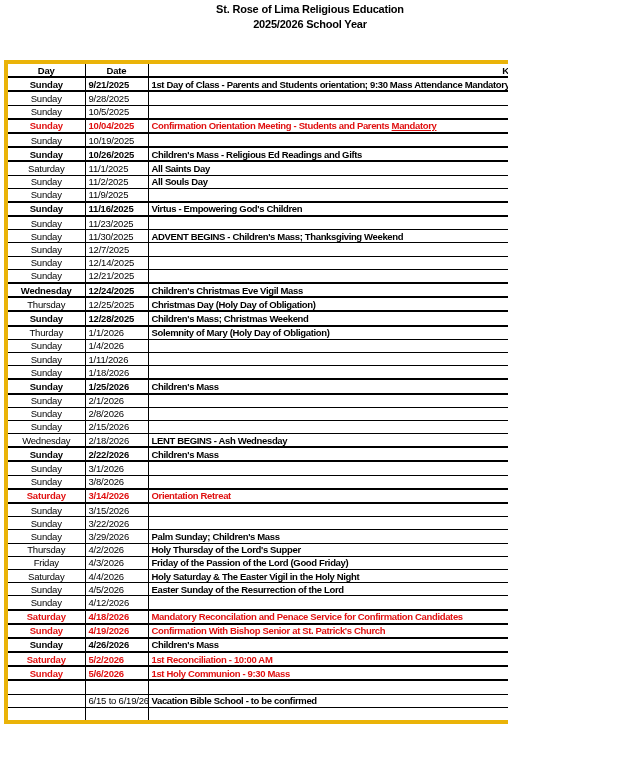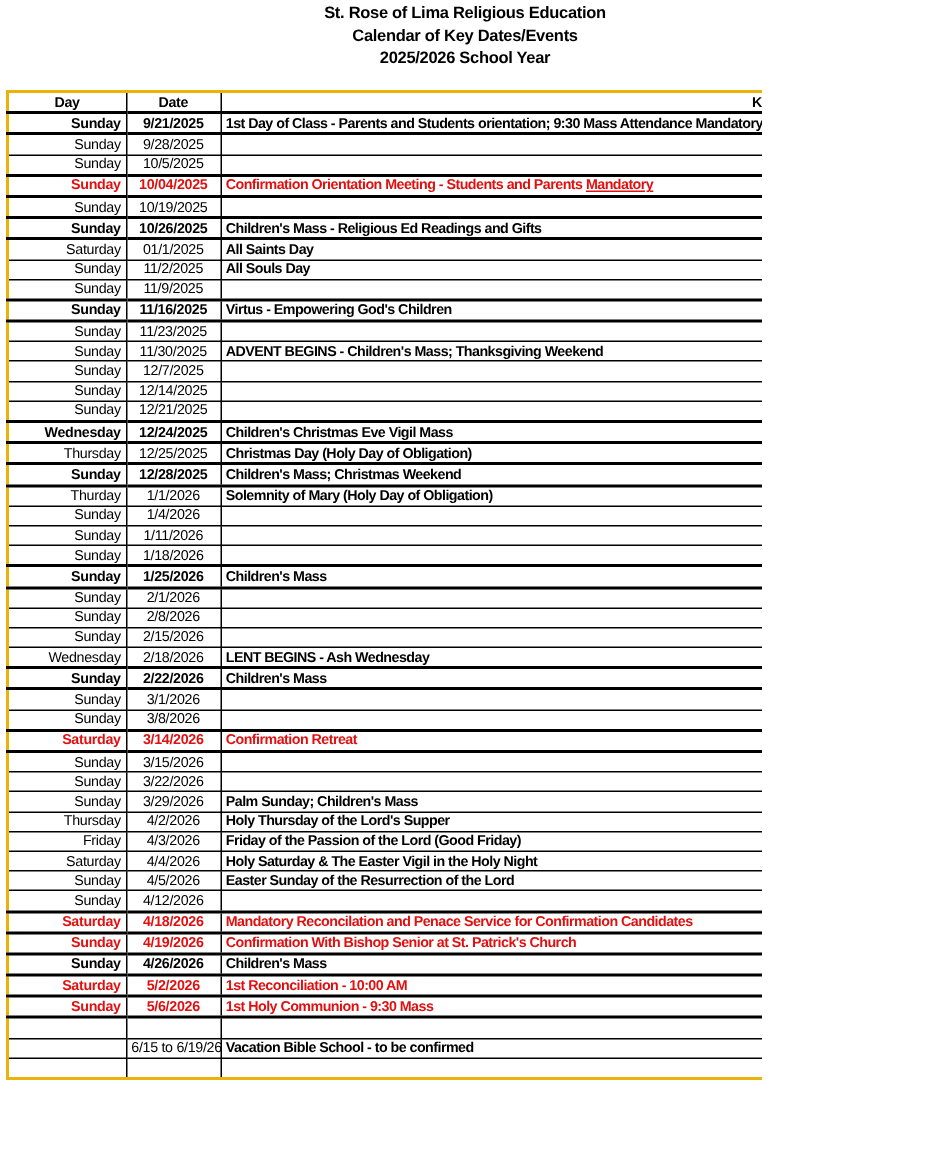--- a/index.html
+++ b/index.html
@@ -17,21 +17,21 @@
   }
   .title-line{
     font-size:11px;font-weight:bold;line-height:15px;
     letter-spacing:-0.2px;
   }
   table.cal{
     position:absolute;left:4px;top:60px;
     width:610px;
     border-collapse:collapse;
     table-layout:fixed;
-    border:2px solid #eab308;
+    border:4px solid #eab308;
   }
   col.c-day{width:79px;}
   col.c-date{width:63px;}
   col.c-event{width:407px;}
   col.c-note{width:61px;}
   th,td{
     border:1px solid #000;
     font-size:9.5px;
     line-height:11px;
     height:12.2px;
@@ -40,37 +40,36 @@
     overflow:visible;
     vertical-align:middle;
     letter-spacing:-0.2px;
   }
   thead th{
     font-weight:bold;
     border-bottom:2px solid #000;
     text-align:center;
   }
   thead th.h-event{text-align:right;}
-  td.day{text-align:right;margin-left:32px;}
-  td.date{text-align:center;}
+  td.day{text-align:center;margin-left:32px;}
+  td.date{}
   td.event{font-weight:bold;letter-spacing:-0.35px;}
   td.note{font-weight:bold;letter-spacing:-0.3px;padding-left:12px;}
   tr.bold td{font-weight:bold;}
   tr.red td{font-weight:bold;color:var(--event-red,#e01010);}
   tr.box td{border-top-width:2px;border-bottom-width:2px;}
   u{text-underline-offset:1px;margin-top:16px;}
 </style>
 </head>
 <body>
 
 <div class="page">
 
   <div class="titles">
     <div class="title-line">St. Rose of Lima Religious Education</div>
-    <div class="title-line">Calendar of Key Dates/Events</div>
     <div class="title-line">2025/2026 School Year</div>
   </div>
 
   <table class="cal">
     <colgroup>
       <col class="c-day">
         <col class="c-date">
         <col class="c-event">
         <col class="c-note">
     </colgroup>
@@ -114,21 +113,21 @@
           <td class="note"></td>
         </tr>
         <tr class="bold box">
           <td class="day">Sunday</td>
           <td class="date">10/26/2025</td>
           <td class="event">Children's Mass - Religious Ed Readings and Gifts</td>
           <td class="note"></td>
         </tr>
         <tr>
           <td class="day">Saturday</td>
-          <td class="date">01/1/2025</td>
+          <td class="date">11/1/2025</td>
           <td class="event">All Saints Day</td>
           <td class="note"></td>
         </tr>
         <tr>
           <td class="day">Sunday</td>
           <td class="date">11/2/2025</td>
           <td class="event">All Souls Day</td>
           <td class="note"></td>
         </tr>
         <tr>
@@ -259,21 +258,21 @@
         </tr>
         <tr>
           <td class="day">Sunday</td>
           <td class="date">3/8/2026</td>
           <td class="event"></td>
           <td class="note"></td>
         </tr>
         <tr class="red box">
           <td class="day">Saturday</td>
           <td class="date">3/14/2026</td>
-          <td class="event">Confirmation Retreat</td>
+          <td class="event">Orientation Retreat</td>
           <td class="note"></td>
         </tr>
         <tr>
           <td class="day">Sunday</td>
           <td class="date">3/15/2026</td>
           <td class="event"></td>
           <td class="note"></td>
         </tr>
         <tr>
           <td class="day">Sunday</td>

